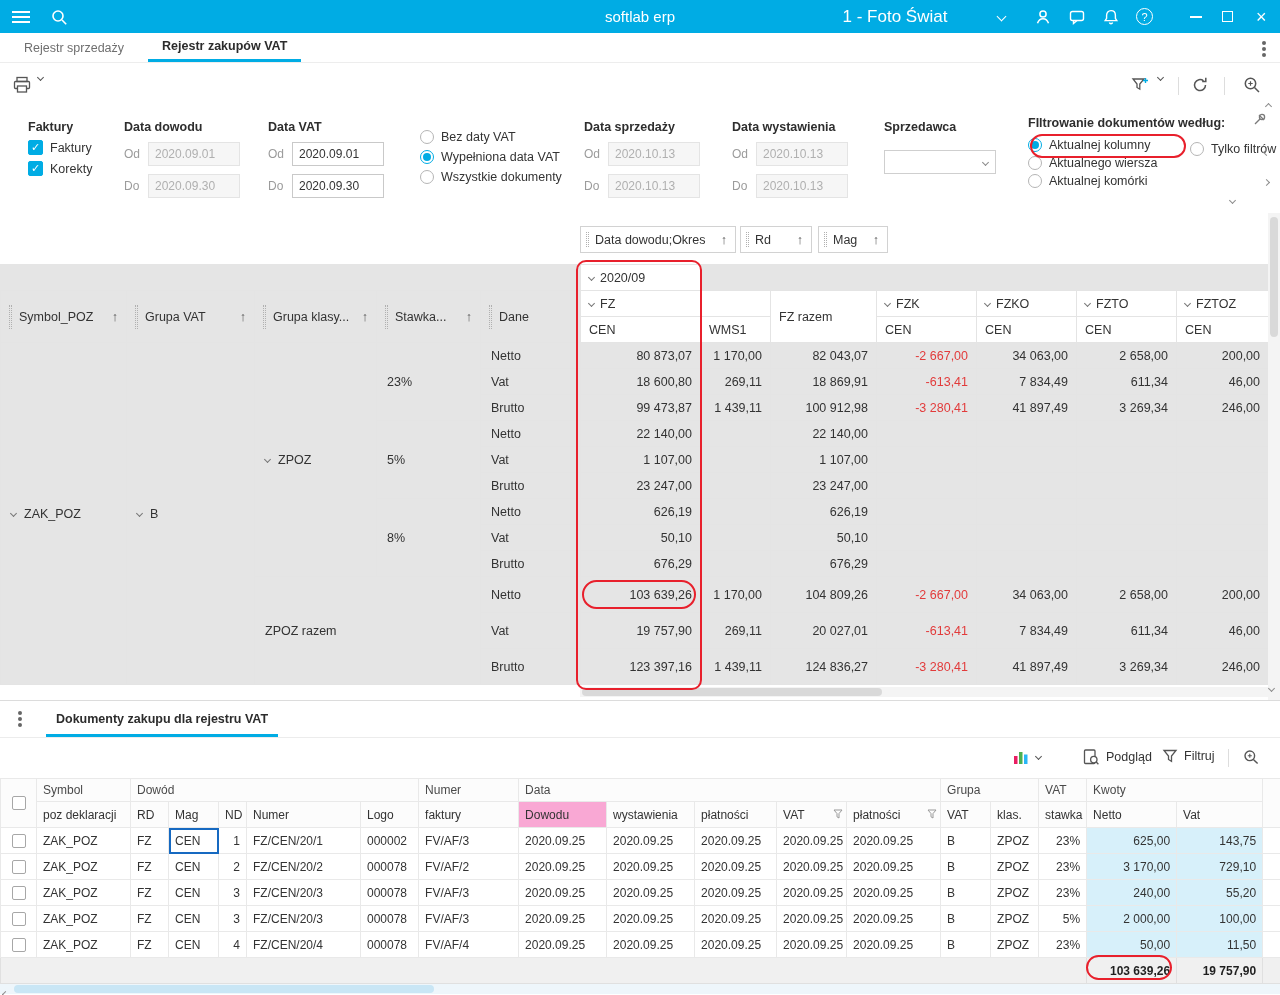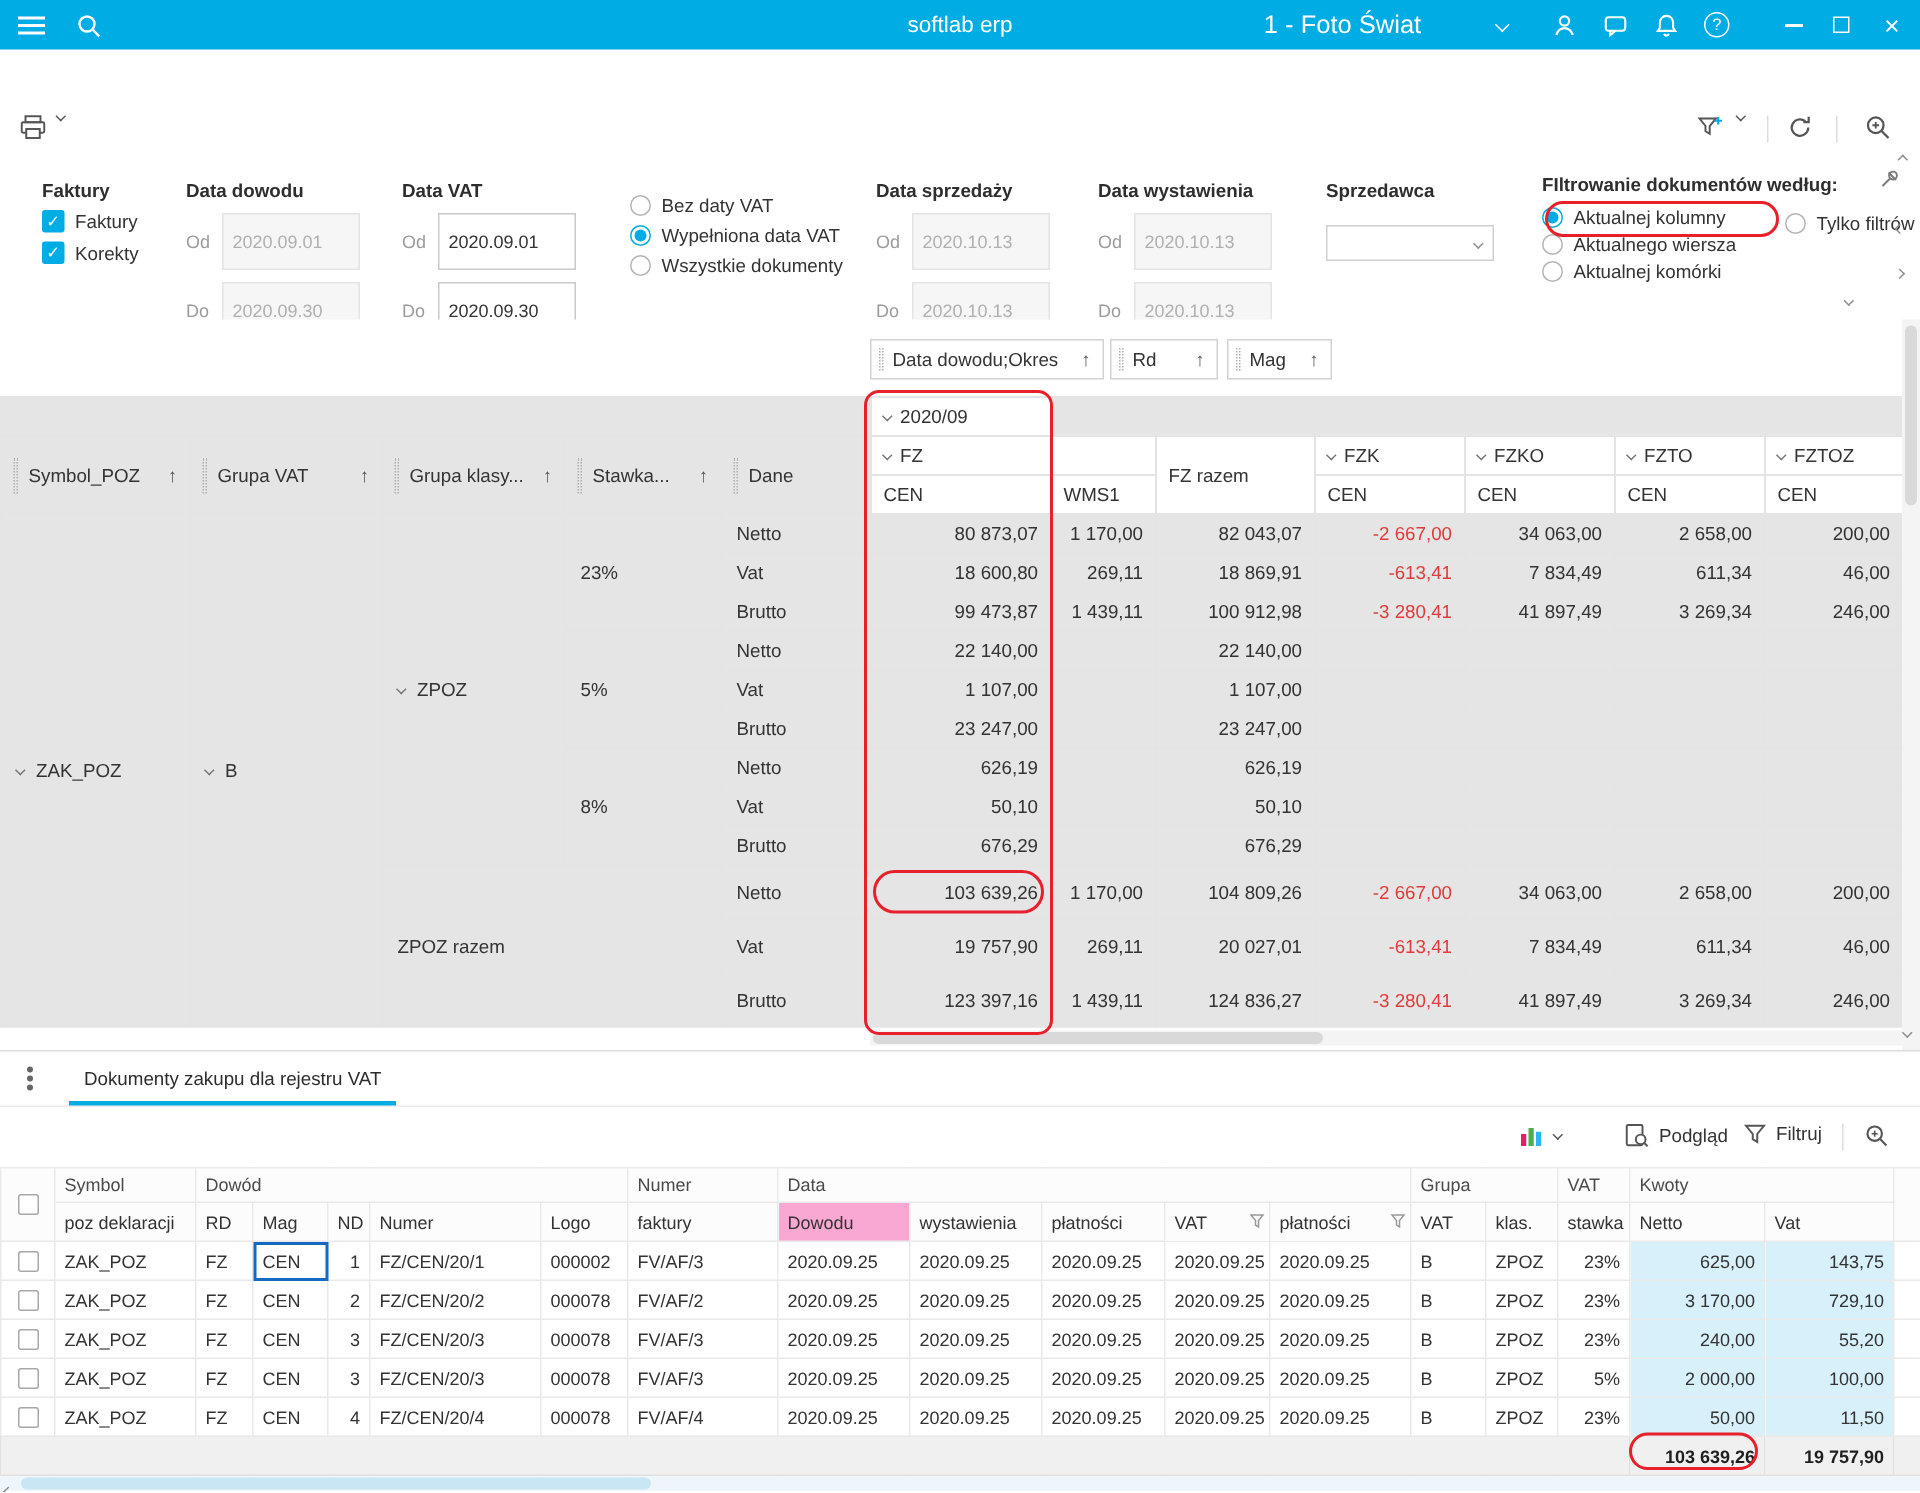--- a/index.html
+++ b/index.html
@@ -39,21 +39,21 @@
   .toolbar{position:absolute;left:0;top:63px;width:1280px;height:45px;background:#fff}
   .tool{position:absolute;top:12px;display:flex;align-items:center;color:#555;cursor:pointer}
   .sep{position:absolute;top:14px;width:1px;height:18px;background:#ddd}
 
   
   .filters{position:absolute;left:0;top:108px;width:1280px;height:105px;background:#fff}
   .fg{position:absolute;top:12px}
   .fg .t{font-weight:bold;font-size:12.5px;color:#2e2e2e;white-space:nowrap}
   .drow{display:flex;align-items:center;gap:6px;margin-top:8px}
   .dl{color:#9b9b9b;width:18px}
-  .din{width:92px;height:38px;border:1px solid #c9c9c9;background:#fff;color:#333;font:12px "Liberation Sans",sans-serif;padding:0 6px}
+  .din{width:92px;height:24px;border:1px solid #c9c9c9;background:#fff;color:#333;font:12px "Liberation Sans",sans-serif;padding:0 6px}
   .din.dis{background:#f6f6f6;border-color:#e4e4e4;color:#b0b0b0}
   .ckrow{display:flex;align-items:center;gap:7px;margin-top:6px;font-size:12.5px;color:#333;white-space:nowrap;cursor:pointer}
   .cbx{width:15px;height:15px;border:1px solid #b5b5b5;border-radius:2px;background:#fff;display:inline-flex;align-items:center;justify-content:center;flex:none}
   .cbx.checked{background:var(--cy);border-color:var(--cy);color:#fff;font-size:11px}
   .rdo{width:14px;height:14px;border:1.5px solid #b5b5b5;border-radius:50%;background:#fff;position:relative;flex:none}
   .rdo.sel{border-color:var(--cy)}
   .rdo.sel::after{content:"";position:absolute;inset:2px;border-radius:50%;background:var(--cy)}
   .combo{width:112px;height:24px;border:1px solid #cfcfcf;display:flex;align-items:center;justify-content:flex-end;padding:0 7px;margin-top:16px;color:#8a8a8a;cursor:pointer}
   .fgf{width:252px}
   .fgf .ckrow{margin-top:4px}
@@ -85,21 +85,21 @@
   .sb{position:absolute;background:#f4f4f4}
   .sbthumb{position:absolute;background:#d9d9d9;border-radius:4px}
   .sbarrow{position:absolute;color:#8c8c8c;cursor:pointer}
 
   
   .ann{position:absolute;border:2.5px solid var(--red);border-radius:12px;pointer-events:none;z-index:50}
 
   
   .bottom{position:absolute;left:0;top:700px;width:1280px;height:295px;background:#fff;border-top:1px solid #dcdcdc}
   .btabrow{position:absolute;left:0;top:0;width:1280px;height:37px;border-bottom:1px solid #ececec}
-  .btab{position:absolute;left:46px;top:3px;height:33px;display:flex;align-items:center;padding:0 10px;font-weight:normal;font-size:12.5px;color:#2c2c2c;border-bottom:3px solid var(--cy);cursor:pointer}
+  .btab{position:absolute;left:46px;top:3px;height:33px;display:flex;align-items:center;padding:0 10px;font-weight:bold;font-size:12.5px;color:#2c2c2c;border-bottom:3px solid var(--cy);cursor:pointer}
   .btoolbar{position:absolute;left:0;top:38px;width:1280px;height:38px}
   .tbbtn{display:flex;align-items:center;gap:6px;color:#333;font-size:12.5px;cursor:pointer}
   .bgrid{position:absolute;left:0;top:77px;border-collapse:collapse;table-layout:fixed;width:1280px;background:#fff}
   .bgrid th,.bgrid td{border:1px solid #e9e9e9;font-size:12px;padding:0 6px;white-space:nowrap;overflow:hidden;text-align:left;font-weight:normal;color:#333}
   .bgrid thead .grp th{height:23px;color:#4a4a4a;background:#fcfcfc}
   .bgrid thead .cols th{height:26px;background:#fcfcfc}
   .bgrid thead th.sorted{background:#f9a8d4}
   .bgrid thead th.hasfun{position:relative}
   .bgrid thead th.hasfun svg{position:absolute;right:3px;top:7px}
   .bgrid tbody tr{height:26px}
@@ -159,20 +159,25 @@
     </div>
     <div class="abs wmin" style="left:1190px">
         <i></i>
       </div>
     <div class="abs wmax" style="left:1222px">
         <i></i>
       </div>
     <div class="abs wclose" style="left:1256px">×</div>
   </header>
 
+  <nav class="tabbar">
+    <div class="tab">Rejestr sprzedaży</div>
+    <div class="tab active">Rejestr zakupów VAT</div>
+    <div class="kebab tab-kebab"></div>
+  </nav>
 
   <div class="toolbar">
     <div class="tool" style="left:12px">
       <svg width="20" height="20" viewBox="0 0 20 20">
           <rect x="5" y="2.5" width="10" height="4" fill="none" stroke="#555" stroke-width="1.3"></rect>
           <rect x="2.5" y="6.5" width="15" height="7" rx="1" fill="none" stroke="#555" stroke-width="1.3"></rect>
           <rect x="5.5" y="11" width="9" height="6" fill="#fff" stroke="#555" stroke-width="1.3"></rect>
         </svg>
     </div>
     <div class="tool" style="left:38px">

